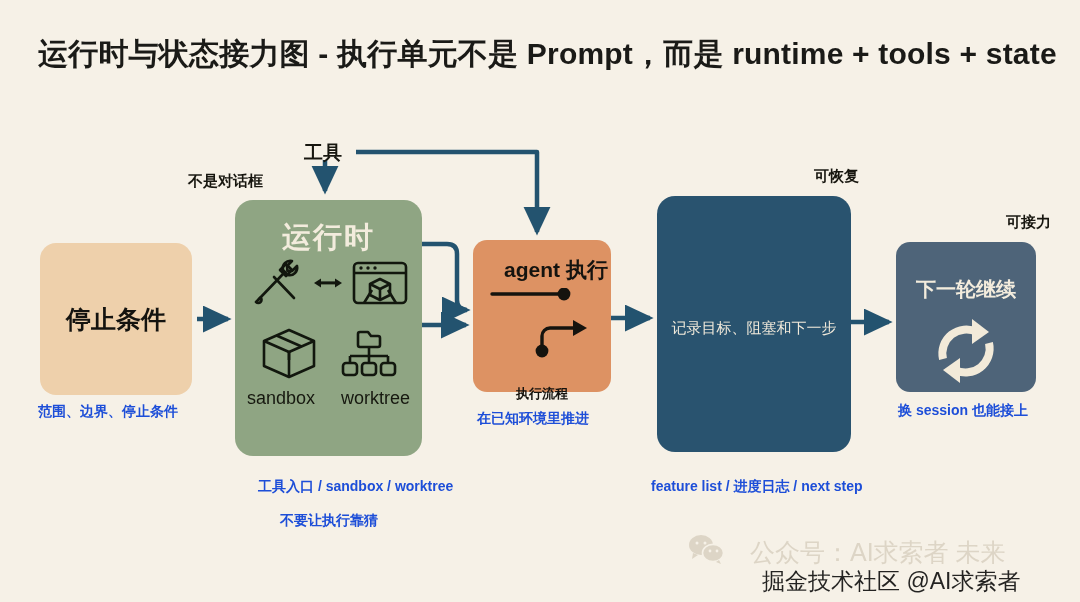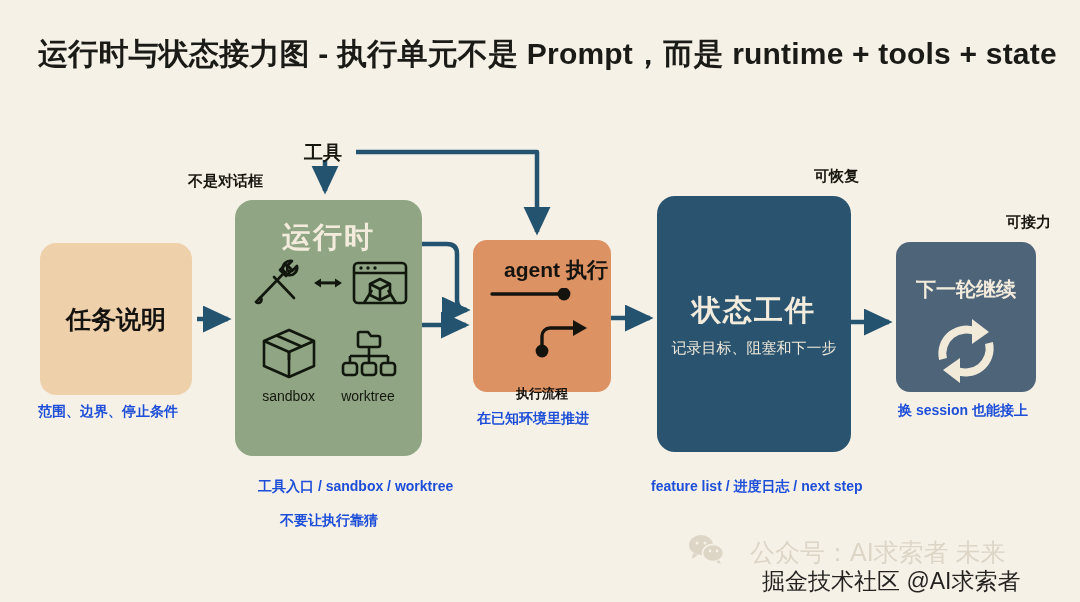--- a/index.html
+++ b/index.html
@@ -78,21 +78,21 @@
   #an-tools   { left: 304px; top: 140px; font-size: 19px; }
   #an-notbox  { left: 188px; top: 172px; }
   #an-resume  { left: 814px; top: 167px; }
   #an-relay   { left: 1006px; top: 213px; }
 
   
   .rt-icons { position: absolute; left: 0; top: 58px; width: 187px; }
   .rt-row { display: flex; align-items: center; justify-content: center; gap: 10px; }
   .rt-row2 { margin-top: 14px; gap: 22px; }
   .rt-lab { display: flex; justify-content: center; gap: 26px; margin-top: 4px; }
-  .rt-lab span { font-size: 14px; color: #16180f; font-weight: normal; }
+  .rt-lab span { font-size: 18px; color: #16180f; font-weight: normal; }
 
   
   .ag-flow { position: absolute; left: 0; top: 48px; width: 138px; }
   .ag-label { text-align: center; font-size: 13px; font-weight: bold; color: #15130e; margin-top: 1px; }
   .ag-chip {
     position: absolute; left: 17px; top: 62px; width: 104px; height: 30px;
     border: 2.5px solid #15130e; border-radius: 7px;
     display: flex; align-items: center; justify-content: center;
     font-size: 14px; font-weight: bold; color: #15130e;
   }
@@ -142,21 +142,21 @@
 
     <path d="M851,322 L889,322" stroke="#23536f" stroke-width="4.5" fill="none" marker-end="url(#ah)"></path>
   </svg>
 
   <div class="annot" id="an-tools">工具</div>
   <div class="annot" id="an-notbox">不是对话框</div>
   <div class="annot" id="an-resume">可恢复</div>
   <div class="annot" id="an-relay">可接力</div>
 
   <div class="node" id="box-task">
-    <div class="node-title">任务说明</div>
+    <div class="node-title">停止条件</div>
   </div>
   <div class="caption" id="cap-task">范围、边界、停止条件</div>
 
   <div class="node" id="box-runtime">
     <div class="node-title">运行时</div>
 
     <div class="rt-icons">
 
       <div class="rt-row">
 
@@ -239,21 +239,20 @@
         <path d="M100 32 L114 40 L100 48 Z" fill="#15130e" stroke="none"></path>
         <circle cx="69" cy="63" r="6.4" fill="#15130e" stroke="none"></circle>
       </svg>
       <div class="ag-label">执行流程</div>
     </div>
 
   </div>
   <div class="caption" id="cap-agent">在已知环境里推进</div>
 
   <div class="node" id="box-state">
-    <div class="node-title">状态工件</div>
     <div class="node-sub">记录目标、阻塞和下一步</div>
   </div>
   <div class="caption" id="cap-state">feature list / 进度日志 / next step</div>
 
   <div class="node" id="box-next">
     <div class="node-title">下一轮继续</div>
     <span style="margin-top:14px;">
       <svg width="70" height="68" viewBox="0 0 70 68" fill="none" stroke="#f2ead9" stroke-width="8" stroke-linecap="butt">
         <path d="M12 42 A24 24 0 0 1 46 15"></path>
         <path d="M58 26 A24 24 0 0 1 24 53"></path>

